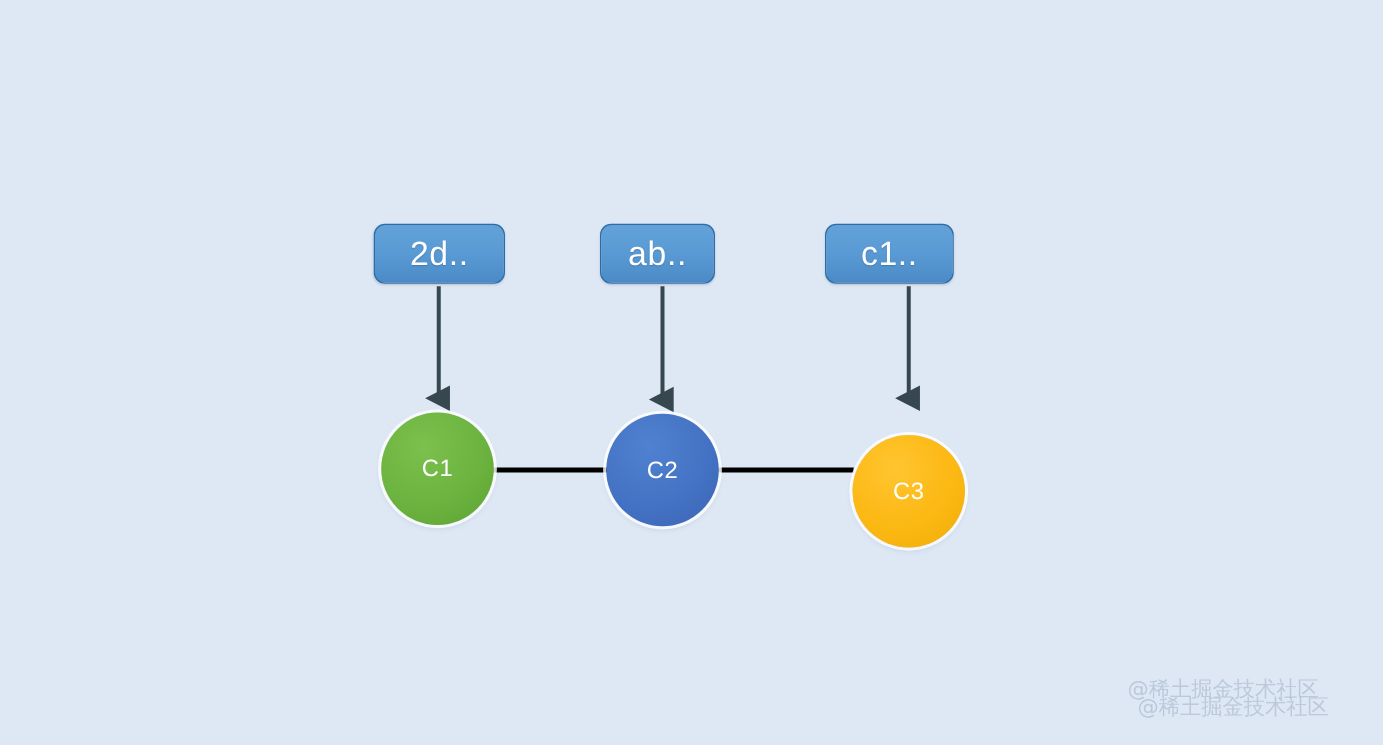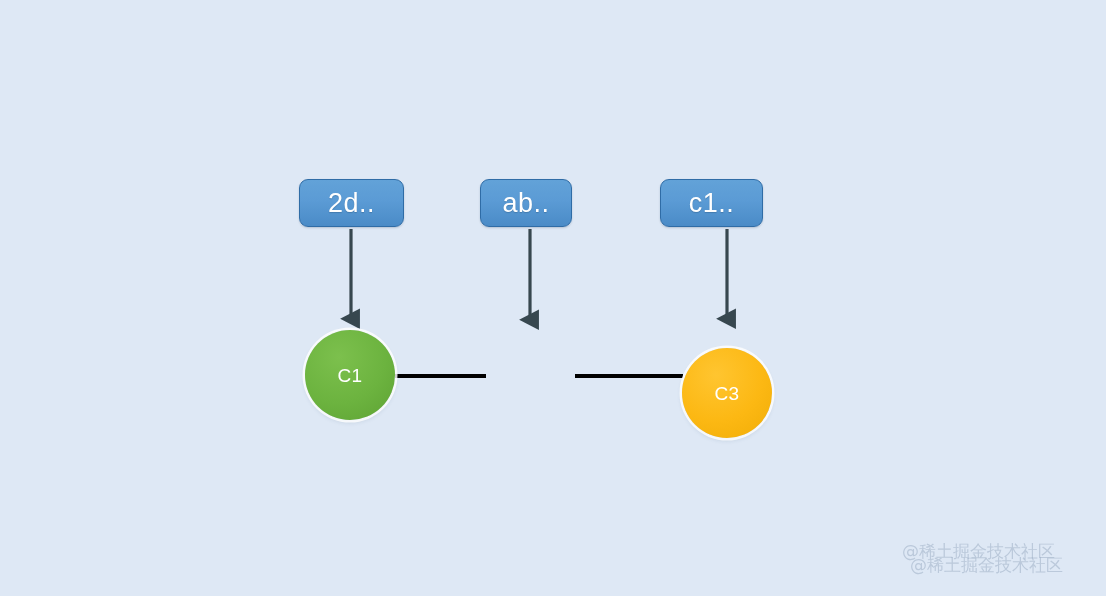--- a/index.html
+++ b/index.html
@@ -131,20 +131,23 @@
   </div>
 
   <div class="label-box" id="label-box-3" style="left:660px; top:179px; width:103px;">
     <span>c1..</span>
   </div>
 
   <div class="node-circle c1" style="left:305px; top:330px;">
     <span class="node-label">C1</span>
   </div>
 
+  <div class="node-circle c2" style="left:485px; top:331px;">
+    <span class="node-label">C2</span>
+  </div>
 
   <div class="node-circle c3" style="left:682px; top:348px;">
     <span class="node-label">C3</span>
   </div>
 
   <div id="watermark">
     <div class="wm-line wm-a">@稀土掘金技术社区</div>
     <div class="wm-line wm-b">@稀土掘金技术社区</div>
   </div>
 

